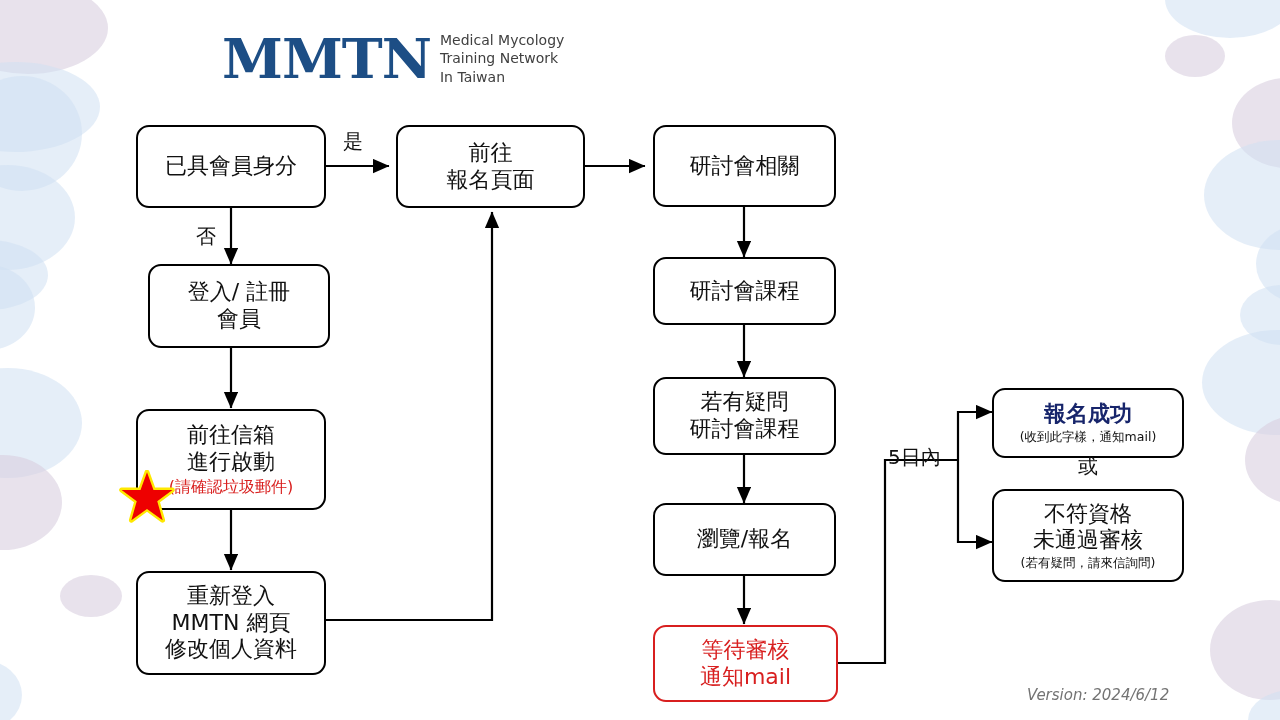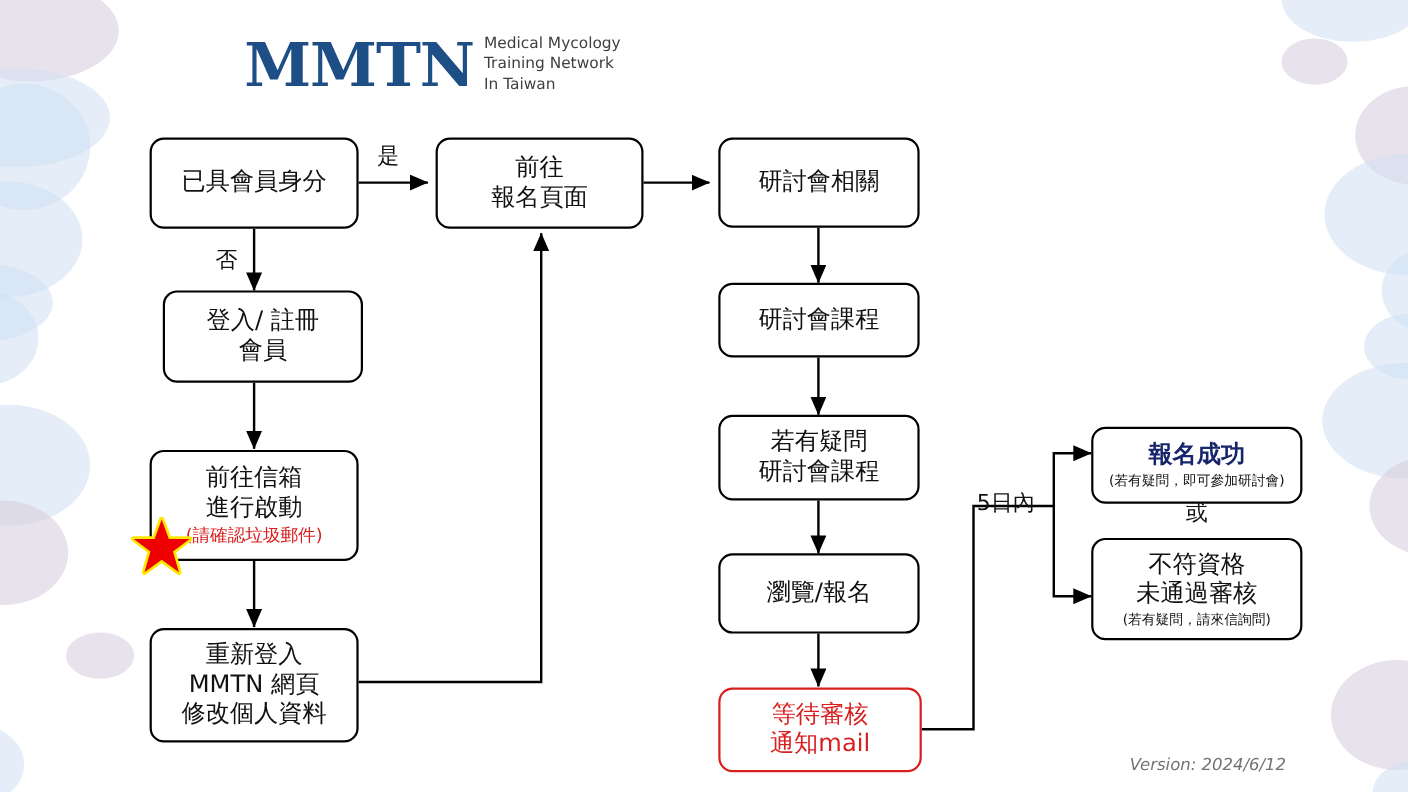--- a/index.html
+++ b/index.html
@@ -179,21 +179,21 @@
     <span class="ln">瀏覽/報名</span>
   </div>
 
   <div class="node n-main n-red" style="left:653px;top:625px;width:185px;height:77px;">
     <span class="ln">等待審核</span>
     <span class="ln">通知mail</span>
   </div>
 
   <div class="node" style="left:992px;top:388px;width:192px;height:70px;">
     <span class="title-blue">報名成功</span>
-    <span class="note-sm">(若有疑問，即可參加研討會)</span>
+    <span class="note-sm">(收到此字樣，通知mail)</span>
   </div>
 
   <div class="node n-main" style="left:992px;top:489px;width:192px;height:93px;">
     <span class="ln">不符資格</span>
     <span class="ln">未通過審核</span>
     <span class="note-sm">(若有疑問，請來信詢問)</span>
   </div>
 
   <div class="elabel" style="left:343px;top:128px;">是</div>
   <div class="elabel" style="left:196px;top:223px;">否</div>

